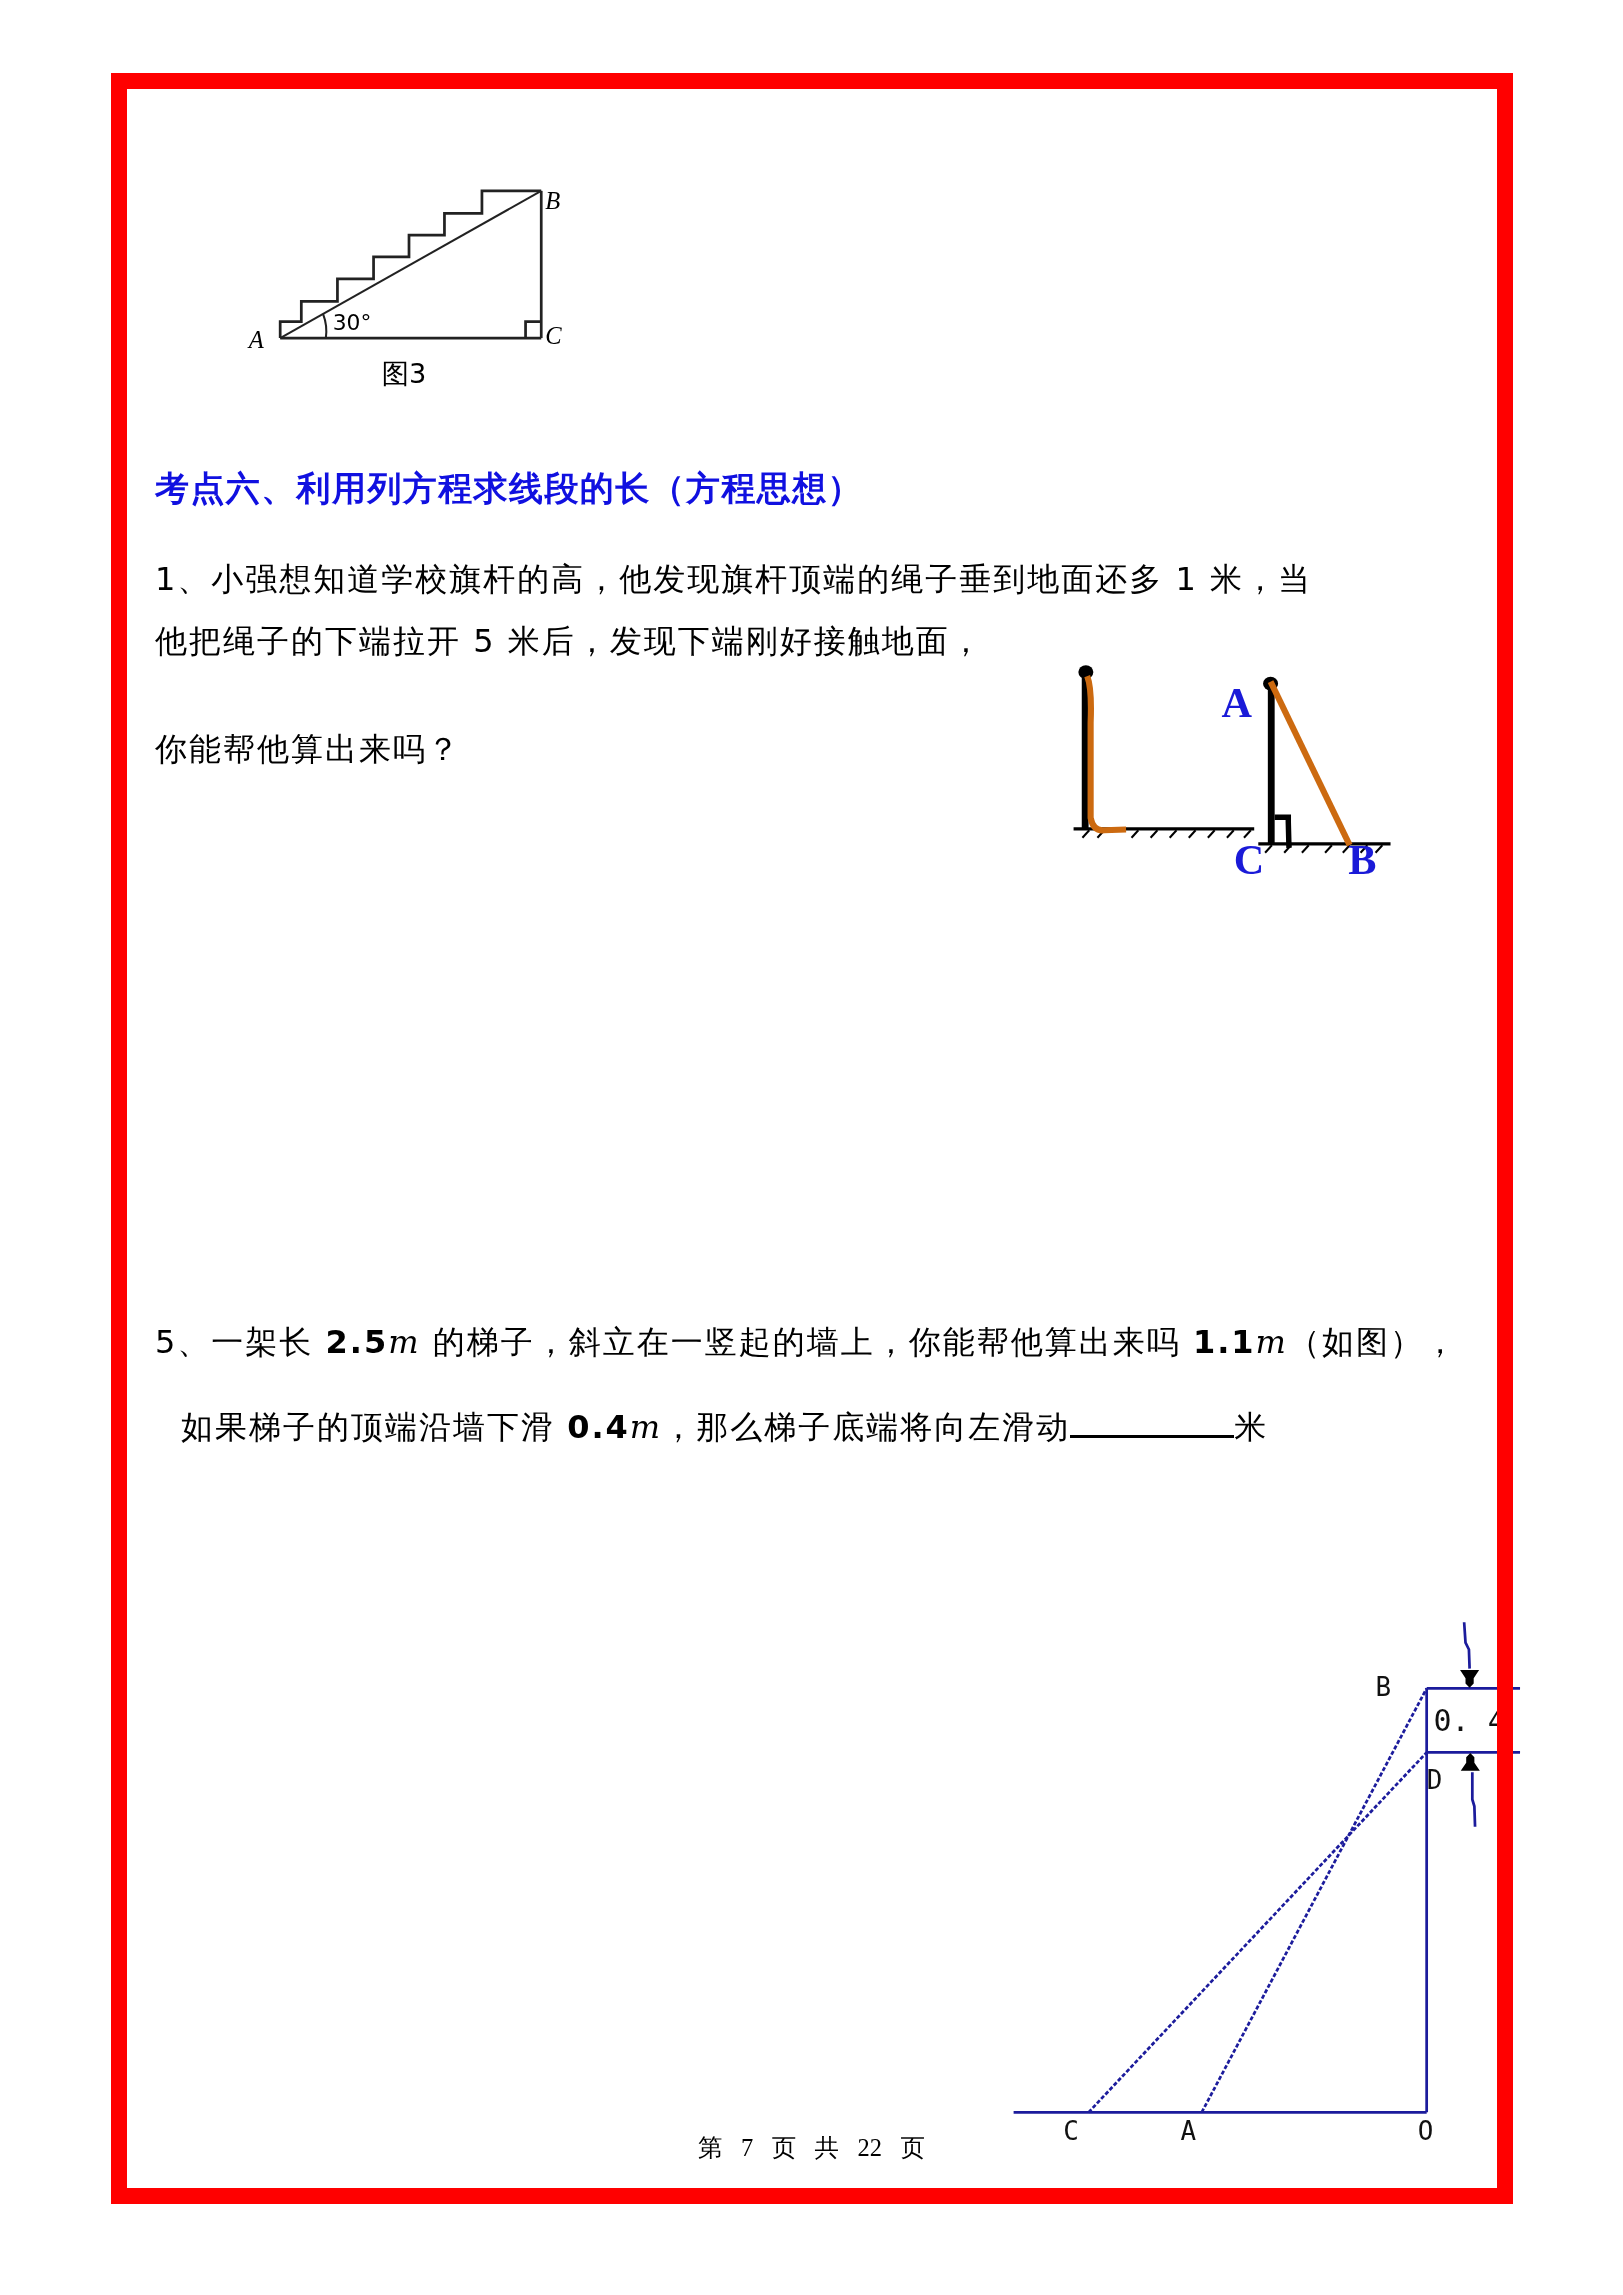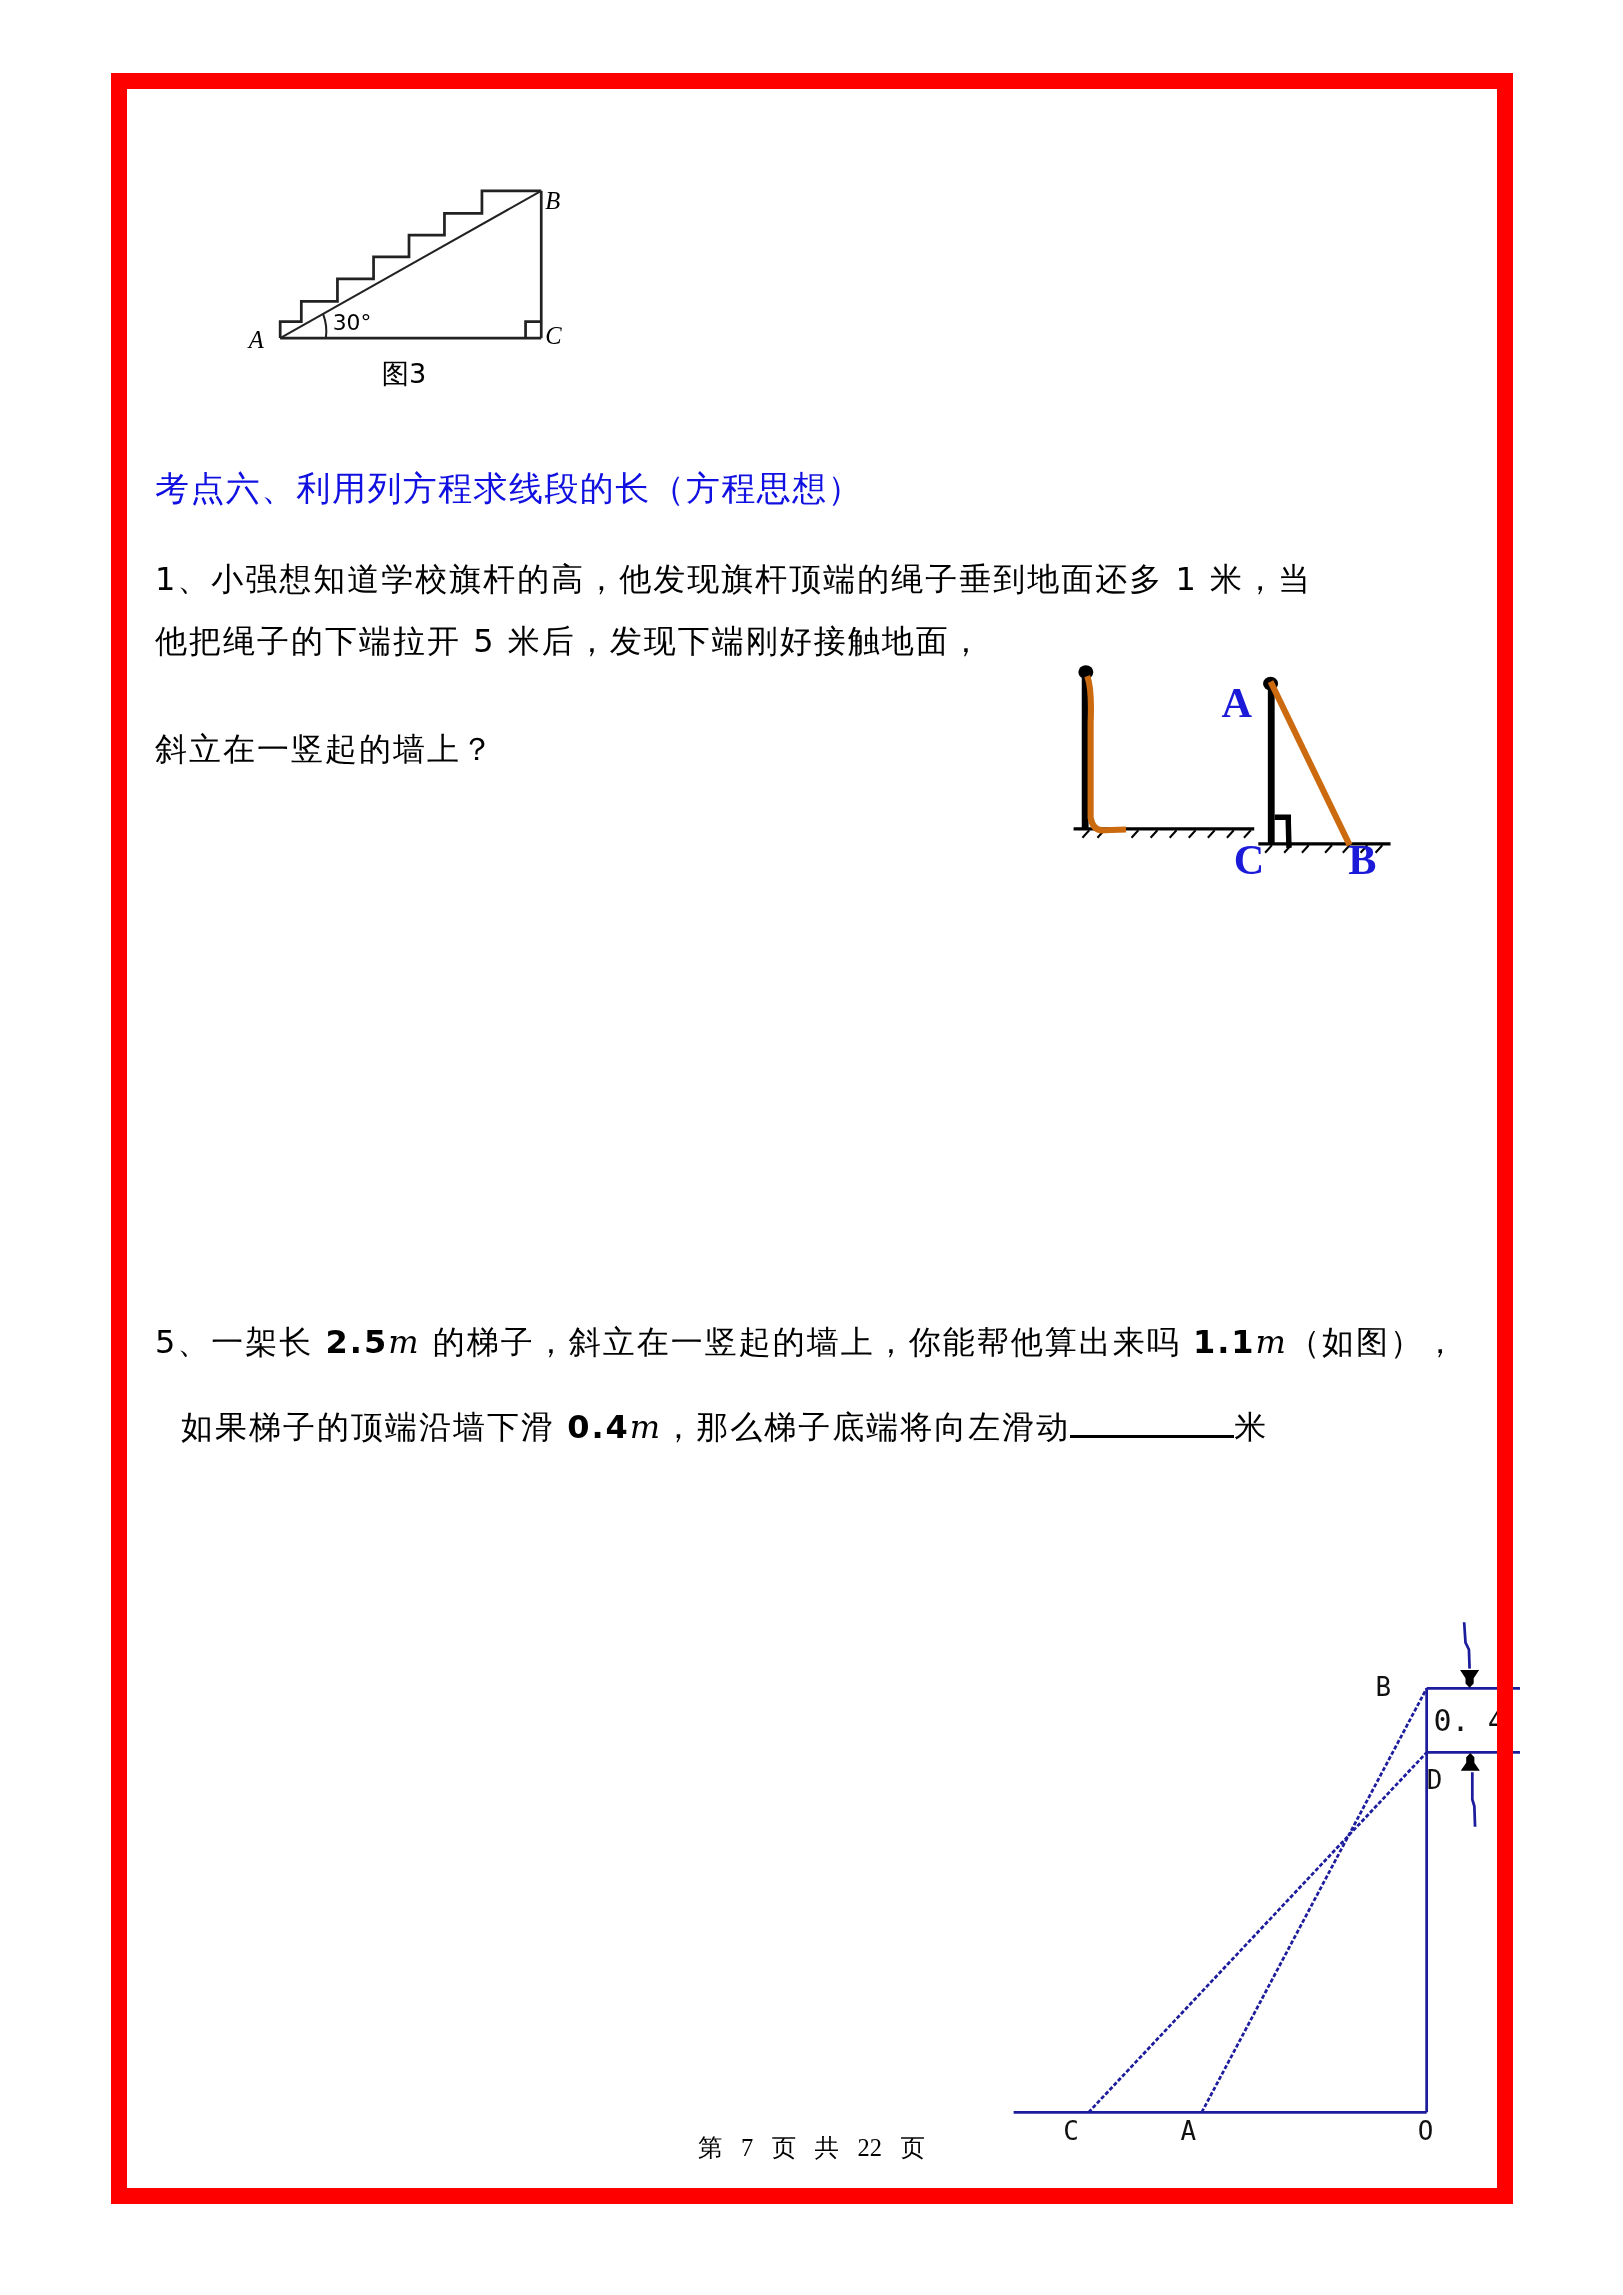--- a/index.html
+++ b/index.html
@@ -1,21 +1,21 @@
 <!DOCTYPE html>
 <html style="font-size:11px"><head>
 <meta charset="utf-8">
 <style>
   html, body { margin:0; padding:0; background:#ffffff; }
   body { width:1623px; height:2295px; position:relative; overflow:hidden;
          font-family:"DejaVu Serif", serif; color:#000; }
   .frame { position:absolute; left:111px; top:73px; width:1402px; height:2131px;
            box-sizing:border-box; border:16.4px solid #ff0000; }
   .abs { position:absolute; }
-  .heading { left:155px; top:466px; font-family:"DejaVu Sans", sans-serif; font-weight:normal;
+  .heading { left:155px; top:466px; font-family:"DejaVu Sans", sans-serif; font-weight:bold;
              color:#1010e0; font-size:34px; letter-spacing:1.4px; white-space:nowrap; }
   .para { font-family:"DejaVu Sans", sans-serif; font-size:32px; white-space:nowrap; letter-spacing:2px;text-align:center; }
   .blank { display:inline-block; width:164px; border-bottom:3.4px solid #000; height:27px; vertical-align:baseline; }
   .bold { font-weight:bold; }
   .ital { font-style:italic; font-family:"DejaVu Serif", serif; }
   .footer { left:0; width:1623px; top:2131px; text-align:center; font-family:"Liberation Serif", serif;
             font-size:24.5px; word-spacing:12.3px; }
   svg { position:absolute; overflow:visible; }
   .lbl-blue { font-family:"Liberation Serif", serif; font-weight:bold; fill:#1a1ad8; font-size:62px; }
 </style>
@@ -40,21 +40,21 @@
   <text x="800" y="307" font-family="Liberation Serif, serif" font-style="italic" font-size="36">B</text>
   <text x="800" y="505" font-family="Liberation Serif, serif" font-style="italic" font-size="36">C</text>
   <text x="488" y="484" font-family="DejaVu Sans, sans-serif" font-size="32">30°</text>
   <text x="560" y="562" font-family="DejaVu Sans, sans-serif" font-size="40">图3</text>
 </svg>
 
 <div class="abs heading">考点六、利用列方程求线段的长（方程思想）</div>
 
 <div class="abs para" style="left:155px;top:558px;">1、小强想知道学校旗杆的高，他发现旗杆顶端的绳子垂到地面还多 1 米，当</div>
 <div class="abs para" style="left:155px;top:620px;">他把绳子的下端拉开 5 米后，发现下端刚好接触地面，</div>
-<div class="abs para" style="left:155px;top:728px;">斜立在一竖起的墙上？</div>
+<div class="abs para" style="left:155px;top:728px;">你能帮他算出来吗？</div>
 
 <svg style="left:0;top:0;" width="1623" height="2295" viewBox="0 0 2381 3367">
 
   <g>
     <line x1="1575" y1="1216" x2="1840" y2="1216" stroke="#000" stroke-width="5"></line>
     <g stroke="#000" stroke-width="3">
       <line x1="1588" y1="1229" x2="1598" y2="1218"></line>
         <line x1="1610" y1="1229" x2="1620" y2="1218"></line>
       <line x1="1660" y1="1229" x2="1670" y2="1218"></line>
         <line x1="1688" y1="1229" x2="1698" y2="1218"></line>

